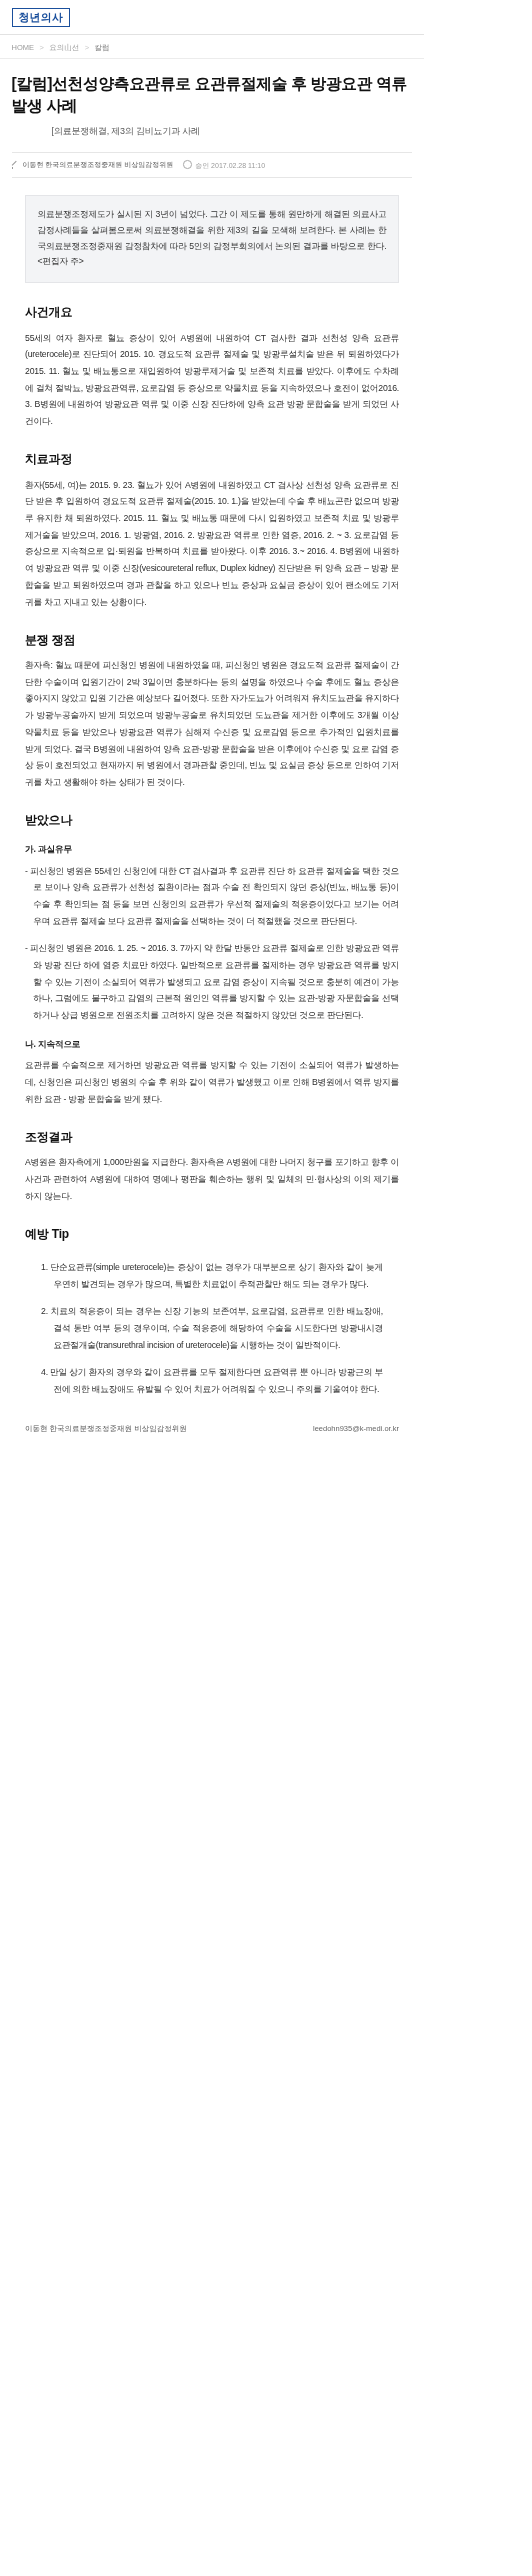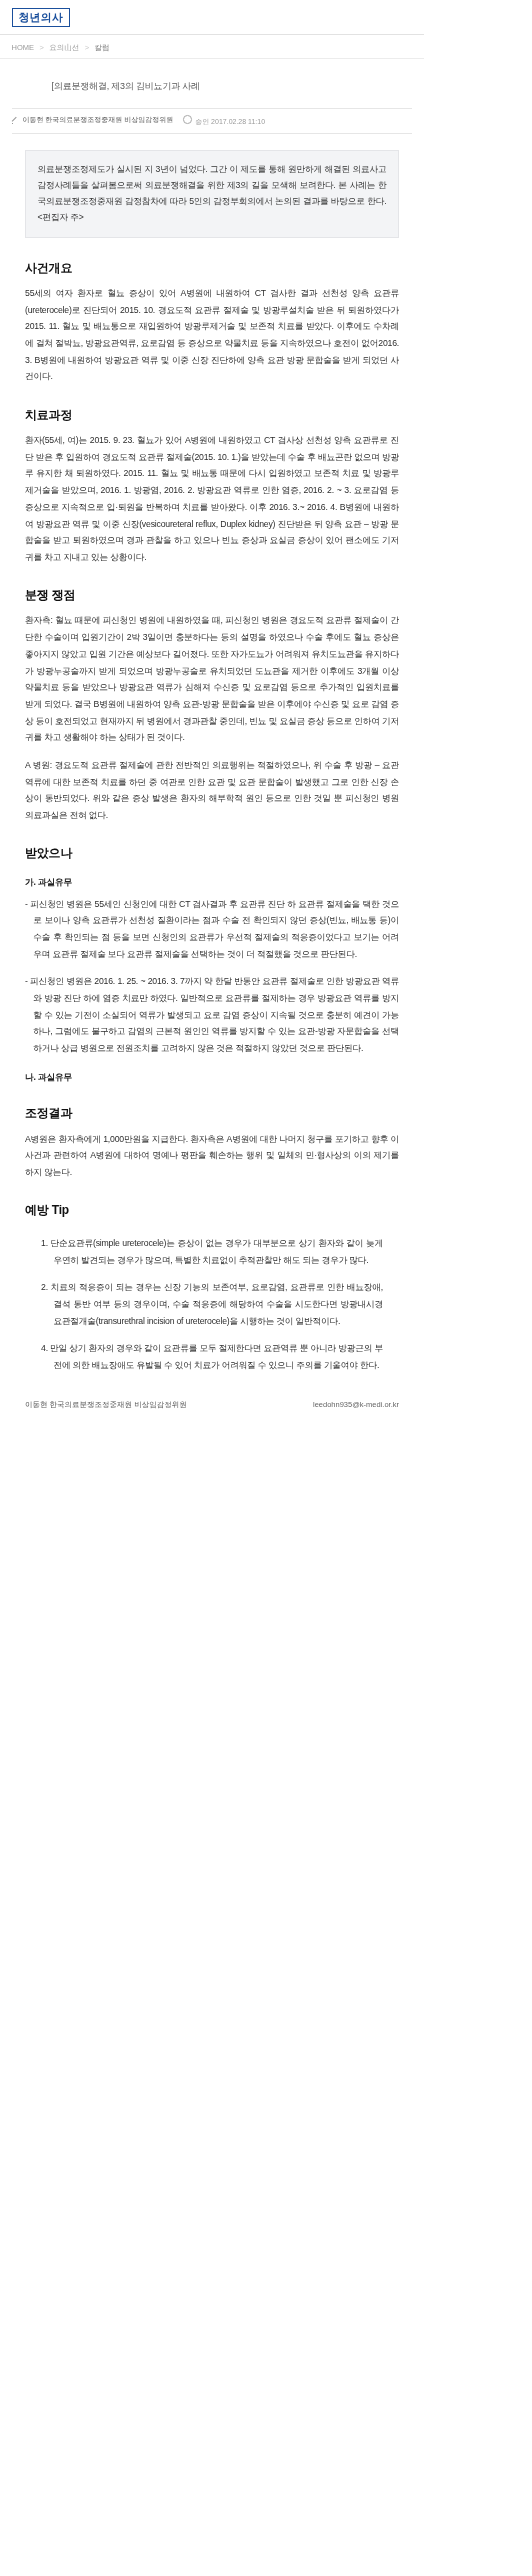--- a/index.html
+++ b/index.html
@@ -198,20 +198,21 @@
 
   <div class="breadcrumb">
     <span>HOME</span>
     <span class="sep">&gt;</span>
     <span>요의山선</span>
     <span class="sep">&gt;</span>
     <span class="crumb-last">칼럼</span>
   </div>
 
   <div class="title-wrap">
+    <h1 class="article-title">[칼럼]선천성양측요관류로 요관류절제술 후 방광요관 역류 발생 사례</h1>
     <p class="subtitle">[의료분쟁해결, 제3의 김비뇨기과 사례</p>
   </div>
 
   <div class="byline">
     <span class="pen"></span>
     <span class="author">이동현 한국의료분쟁조정중재원 비상임감정위원</span>
     <span class="time">
       <span class="clock"></span><span>승인 2017.02.28 11:10</span>
     </span>
   </div>
@@ -221,27 +222,27 @@
     <div class="lead">의료분쟁조정제도가 실시된 지 3년이 넘었다. 그간 이 제도를 통해 원만하게 해결된 의료사고 감정사례들을 살펴봄으로써 의료분쟁해결을 위한 제3의 길을 모색해 보려한다. 본 사례는 한국의료분쟁조정중재원 감정참차에 따라 5인의 감정부회의에서 논의된 결과를 바탕으로 한다. &lt;편집자 주&gt;</div>
 
     <h2 class="sec">사건개요</h2>
     <p class="para">55세의 여자 환자로 혈뇨 증상이 있어 A병원에 내원하여 CT 검사한 결과 선천성 양측 요관류(ureterocele)로 진단되어 2015. 10. 경요도적 요관류 절제술 및 방광루설치술 받은 뒤 퇴원하였다가 2015. 11. 혈뇨 및 배뇨통으로 재입원하여 방광루제거술 및 보존적 치료를 받았다. 이후에도 수차례에 걸쳐 절박뇨, 방광요관역류, 요로감염 등 증상으로 약물치료 등을 지속하였으나 호전이 없어2016. 3. B병원에 내원하여 방광요관 역류 및 이중 신장 진단하에 양측 요관 방광 문합술을 받게 되었던 사건이다.</p>
 
     <h2 class="sec">치료과정</h2>
     <p class="para">환자(55세, 여)는 2015. 9. 23. 혈뇨가 있어 A병원에 내원하였고 CT 검사상 선천성 양측 요관류로 진단 받은 후 입원하여 경요도적 요관류 절제술(2015. 10. 1.)을 받았는데 수술 후 배뇨곤란 없으며 방광루 유지한 채 퇴원하였다. 2015. 11. 혈뇨 및 배뇨통 때문에 다시 입원하였고 보존적 치료 및 방광루 제거술을 받았으며, 2016. 1. 방광염, 2016. 2. 방광요관 역류로 인한 염증, 2016. 2. ~ 3. 요로감염 등 증상으로 지속적으로 입·퇴원을 반복하며 치료를 받아왔다. 이후 2016. 3.~ 2016. 4. B병원에 내원하여 방광요관 역류 및 이중 신장(vesicoureteral reflux, Duplex kidney) 진단받은 뒤 양측 요관 – 방광 문합술을 받고 퇴원하였으며 경과 관찰을 하고 있으나 빈뇨 증상과 요실금 증상이 있어 팬소에도 기저귀를 차고 지내고 있는 상황이다.</p>
 
     <h2 class="sec">분쟁 쟁점</h2>
     <p class="para">환자측: 혈뇨 때문에 피신청인 병원에 내원하였을 때, 피신청인 병원은 경요도적 요관류 절제술이 간단한 수술이며 입원기간이 2박 3일이면 충분하다는 등의 설명을 하였으나 수술 후에도 혈뇨 증상은 좋아지지 않았고 입원 기간은 예상보다 길어졌다. 또한 자가도뇨가 어려워져 유치도뇨관을 유지하다가 방광누공술까지 받게 되었으며 방광누공술로 유치되었던 도뇨관을 제거한 이후에도 3개월 이상 약물치료 등을 받았으나 방광요관 역류가 심해져 수신증 및 요로감염 등으로 추가적인 입원치료를 받게 되었다. 결국 B병원에 내원하여 양측 요관-방광 문합술을 받은 이후에야 수신증 및 요로 감염 증상 등이 호전되었고 현재까지 뒤 병원에서 경과관찰 중인데, 빈뇨 및 요실금 증상 등으로 인하여 기저귀를 차고 생활해야 하는 상태가 된 것이다.</p>
-    <p class="para">A 병원: 경요도적 요관류 절제술에 관한 전반적인 의료행위는 적절하였으나, 위 수술 후 방광 – 요관 역류에 대한 보존적 치료를 하던 중 여관로 인한 요관 및 요관 문합술이 발생했고 그로 인한 신장 손상이 동반되었다. 위와 같은 증상 발생은 환자의 해부학적 원인 등으로 인한 것일 뿐 피신청인 병원 의료과실은 전혀 없다.</p>
 
     <h2 class="sec">받았으나</h2>
     <h3 class="subsec">가. 과실유무</h3>
     <p class="para dash">- 피신청인 병원은 55세인 신청인에 대한 CT 검사결과 후 요관류 진단 하 요관류 절제술을 택한 것으로 보이나 양측 요관류가 선천성 질환이라는 점과 수술 전 확인되지 않던 증상(빈뇨, 배뇨통 등)이 수술 후 확인되는 점 등을 보면 신청인의 요관류가 우선적 절제술의 적응증이었다고 보기는 어려우며 요관류 절제술 보다 요관류 절제술을 선택하는 것이 더 적절했을 것으로 판단된다.</p>
     <p class="para dash">- 피신청인 병원은 2016. 1. 25. ~ 2016. 3. 7까지 약 한달 반동안 요관류 절제술로 인한 방광요관 역류와 방광 진단 하에 염증 치료만 하였다. 일반적으로 요관류를 절제하는 경우 방광요관 역류를 방지할 수 있는 기전이 소실되어 역류가 발생되고 요로 감염 증상이 지속될 것으로 충분히 예견이 가능하나, 그럼에도 불구하고 감염의 근본적 원인인 역류를 방지할 수 있는 요관-방광 자문합술을 선택하거나 상급 병원으로 전원조치를 고려하지 않은 것은 적절하지 않았던 것으로 판단된다.</p>
-    <h3 class="subsec">나. 과실유무</h3>
+    <h3 class="subsec">나. 지속적으로</h3>
+    <p class="para">요관류를 수술적으로 제거하면 방광요관 역류를 방지할 수 있는 기전이 소실되어 역류가 발생하는데, 신청인은 피신청인 병원의 수술 후 위와 같이 역류가 발생했고 이로 인해 B병원에서 역류 방지를 위한 요관 - 방광 문합술을 받게 됐다.</p>
 
     <h2 class="sec">조정결과</h2>
     <p class="para">A병원은 환자측에게 1,000만원을 지급한다. 환자측은 A병원에 대한 나머지 청구를 포기하고 향후 이 사건과 관련하여 A병원에 대하여 명예나 평판을 훼손하는 행위 및 일체의 민·형사상의 이의 제기를 하지 않는다.</p>
 
     <h2 class="sec">예방 Tip</h2>
     <ol class="tips">
       <li>1. 단순요관류(simple ureterocele)는 증상이 없는 경우가 대부분으로 상기 환자와 같이 늦게 우연히 발견되는 경우가 많으며, 특별한 치료없이 추적관찰만 해도 되는 경우가 많다.</li>
       <li>2. 치료의 적응증이 되는 경우는 신장 기능의 보존여부, 요로감염, 요관류로 인한 배뇨장애, 결석 동반 여부 등의 경우이며, 수술 적응증에 해당하여 수술을 시도한다면 방광내시경 요관절개술(transurethral incision of ureterocele)을 시행하는 것이 일반적이다.</li>
       <li>4. 만일 상기 환자의 경우와 같이 요관류를 모두 절제한다면 요관역류 뿐 아니라 방광근의 부전에 의한 배뇨장애도 유발될 수 있어 치료가 어려워질 수 있으니 주의를 기울여야 한다.</li>
     </ol>

